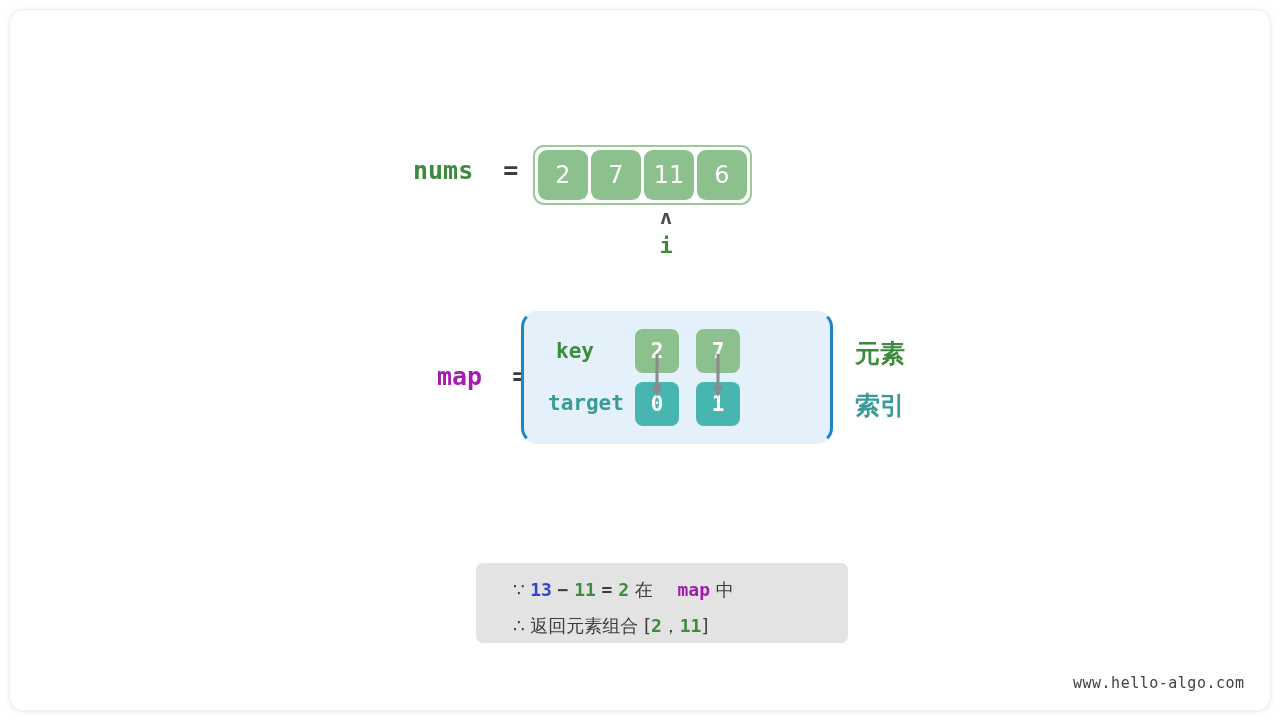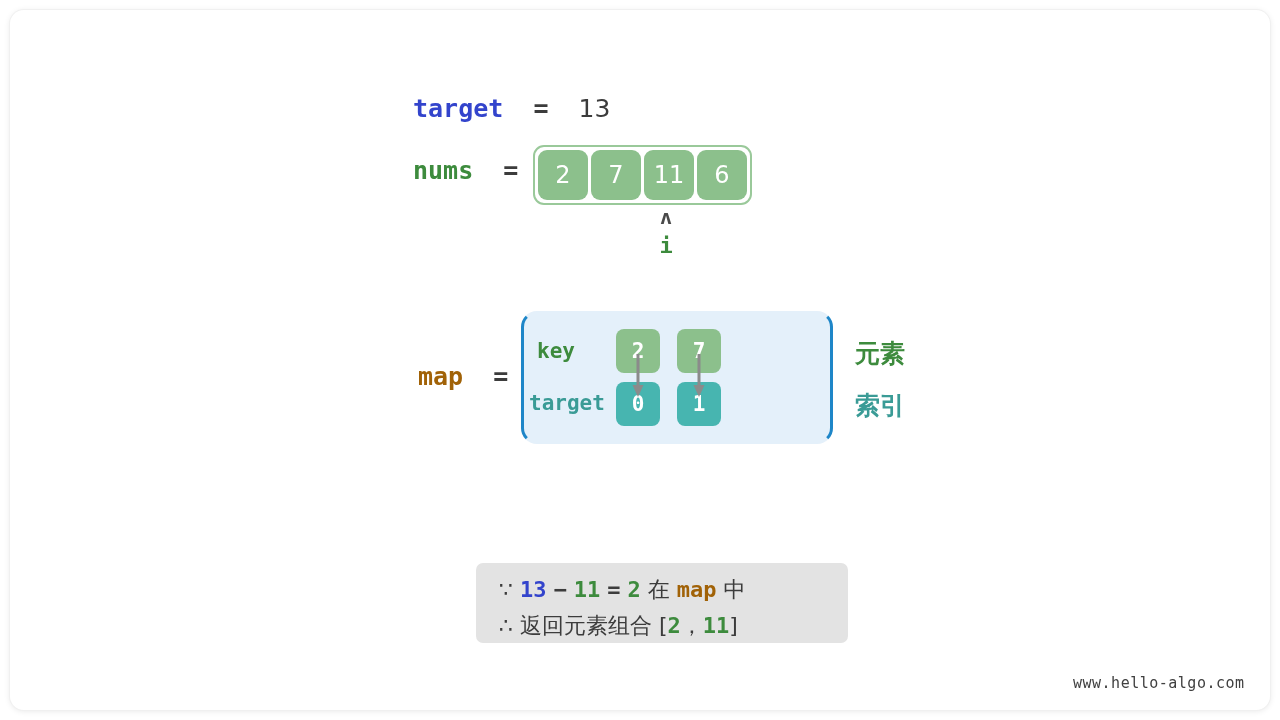--- a/index.html
+++ b/index.html
@@ -32,21 +32,21 @@
     box-shadow: 0 0 0 1px #f0f0f0, 0 1px 6px rgba(0,0,0,0.10);
   }
 
   
   .mono {
     font-family: "DejaVu Sans Mono", monospace;
     font-weight: bold;
   }
   .var-blue   { color: #3344cc; }
   .var-green  { color: #3d8b3d; }
-  .var-lblue  { color: #a16207; }
+  .var-lblue  { color: #a21caf; margin-left: 19px; }
   .plain      { color: #3c3c3c; }
 
   
   #target-row {
     position: absolute;
     left: 413px;
     top: 92px;
     font-size: 25px;
     line-height: 34px;
     white-space: pre;
@@ -130,21 +130,21 @@
     background: #e4f0fa;
     border-left: 3px solid #1e86c8;
     border-right: 3px solid #1e86c8;
     border-top: 3px solid transparent;
     border-bottom: 3px solid transparent;
     border-radius: 16px;
     box-sizing: border-box;
   }
   #map-rows {
     position: absolute;
-    left: 502px;
+    left: 521px;
     top: 311px;
     width: 312px;
     height: 133px;
     text-align: center;
   }
   .map-rowlabel {
     position: absolute;
     font-family: "DejaVu Sans Mono", monospace;
     font-weight: bold;
     font-size: 21px;
@@ -219,23 +219,23 @@
     height: 80px;
     background: #e3e3e3;
     border-radius: 7px;
   }
   #note-lines {
     position: absolute;
     left: 476px;
     top: 563px;
     width: 372px;
     height: 80px;
-    padding: 9px 0 0 23px;
+    padding: 9px 0 0 37px;
     box-sizing: border-box;
-    font-size: 22px;
+    font-size: 18px;
     line-height: 36px;
     color: #3c3c3c;
     white-space: pre;
   }
   #note-lines .m { font-family:"DejaVu Sans Mono", monospace; font-weight: bold; }
   #note-lines .sym { font-family:"DejaVu Sans", sans-serif; color:#3c3c3c; }
 
   
   #watermark {
     position: absolute;
@@ -246,21 +246,20 @@
     color: #404040;
     letter-spacing: 0.5px;
   }
 </style>
 </head>
 <body>
 
 <div id="canvas">
   <div class="card-frame"></div>
 
-  <div id="target-row"><span class="mono var-blue name">target</span><span class="eqv">  </span><span class="eqv">=</span><span class="eqv">  </span><span class="val">13</span></div>
 
   <div id="nums-label"><span class="mono var-green">nums</span><span class="mono plain">  </span><span class="mono plain">=</span></div>
 
   <div id="nums-array">
     <div class="acell">2</div>
     <div class="acell">7</div>
     <div class="acell">11</div>
     <div class="acell">6</div>
   </div>
 

